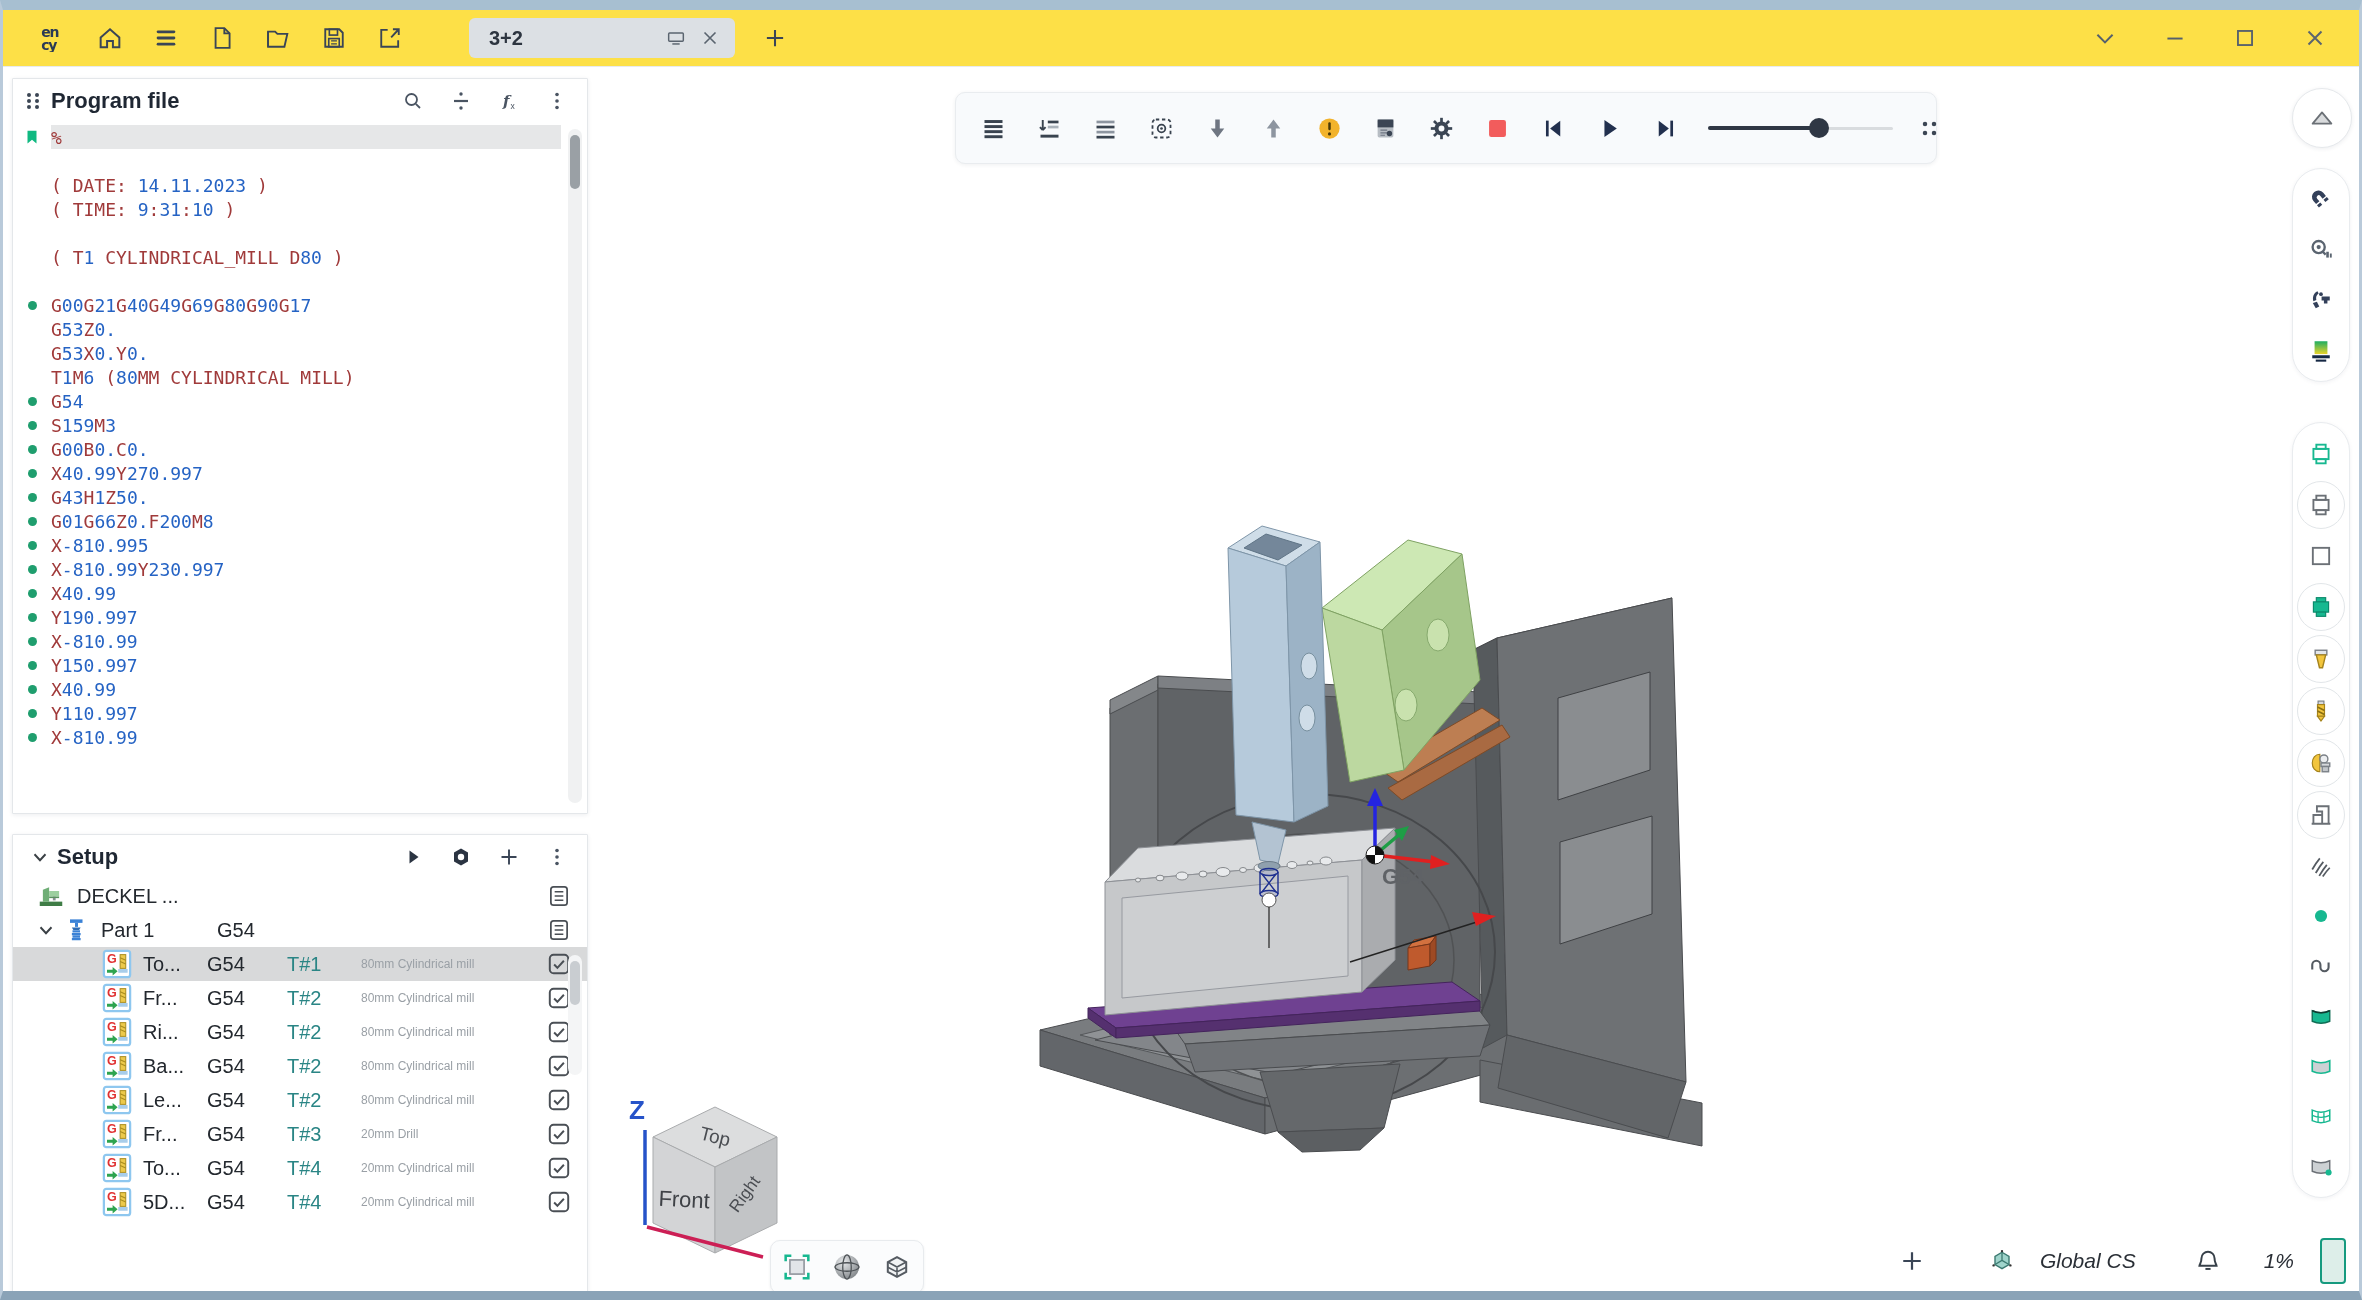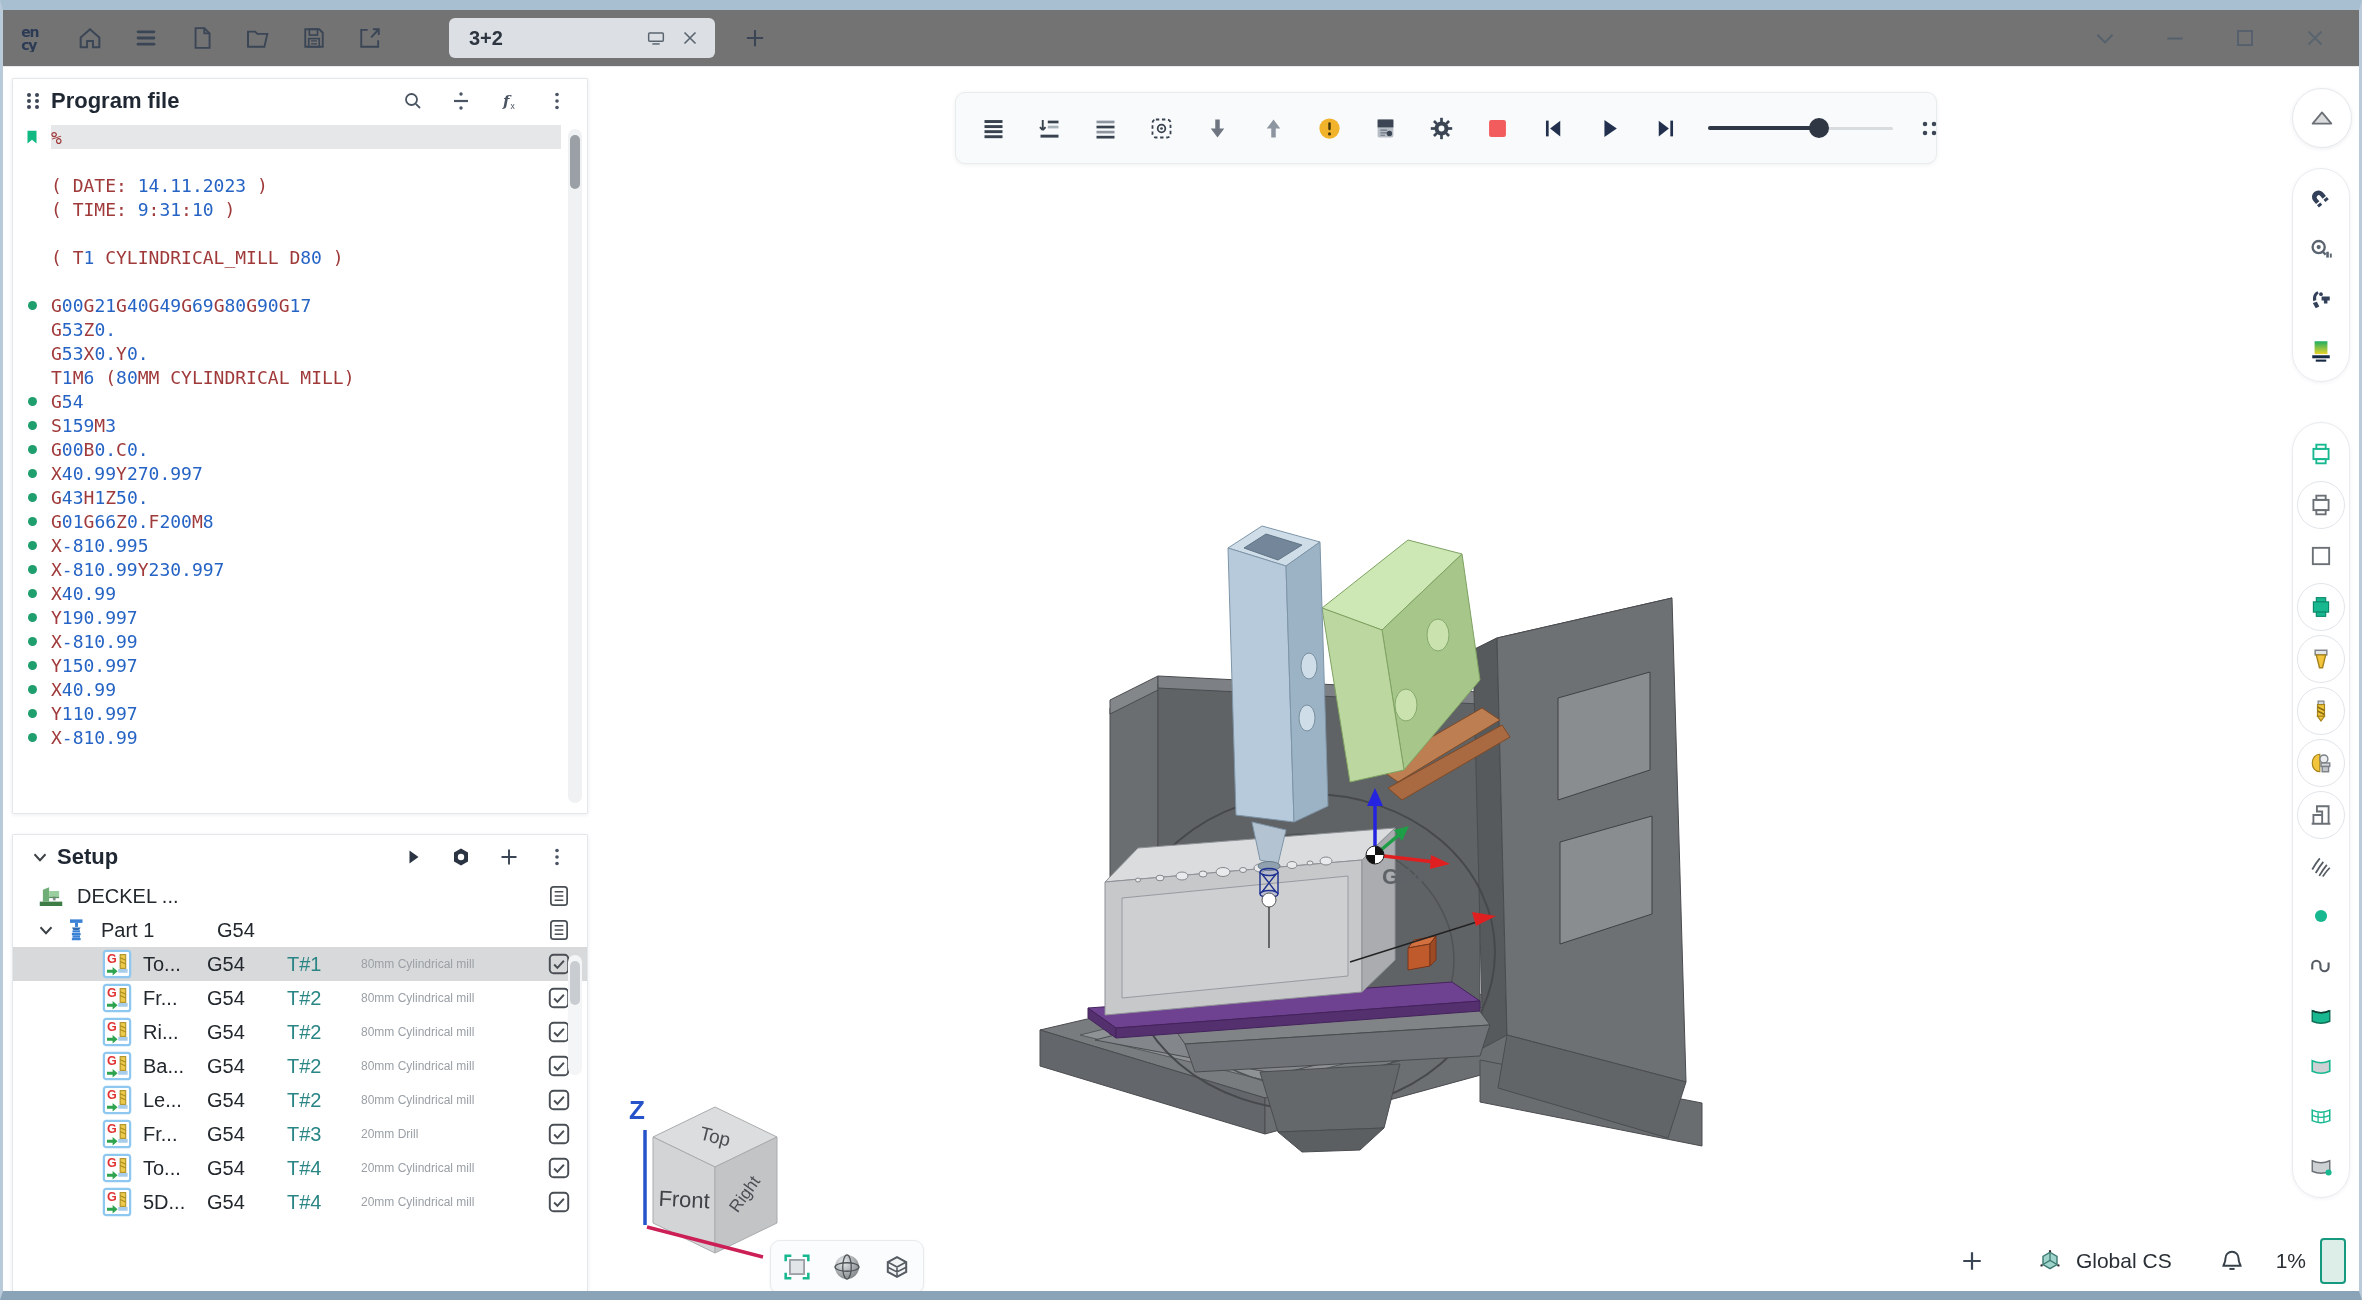--- a/index.html
+++ b/index.html
@@ -1,22 +1,22 @@
 <!DOCTYPE html>
 <html><head>
 <meta charset="utf-8">
 <style>
   html,body{margin:0;padding:0;}
   body{width:2362px;height:1300px;position:relative;background:#fff;
        font-family:"Liberation Sans",sans-serif;overflow:hidden;}
   .frame{position:absolute;inset:0;border-left:3px solid #b9cada;border-right:3px solid #b9cada;
          border-top:10px solid #a7bfd1;border-bottom:9px solid #8aa3b7;pointer-events:none;z-index:50;}
   
-  .titlebar{position:absolute;left:3px;right:3px;top:10px;height:56px;background:#737373;
-            border-bottom:1px solid #e8ebee;display:flex;align-items:center;padding-left:8px;}
+  .titlebar{position:absolute;left:3px;right:3px;top:10px;height:56px;background:#fde047;
+            border-bottom:1px solid #e8ebee;display:flex;align-items:center;padding-left:28px;}
   .icon-btn{display:flex;align-items:center;justify-content:center;border-radius:8px;}
   .icon-btn svg{width:26px;height:26px;}
   .tbar{width:46px;height:46px;}
   .tbar svg{width:28px;height:28px;}
   .tab{width:238px;height:40px;background:#dce0e4;border-radius:6px;display:flex;align-items:center;
        padding:0 8px 0 20px;margin-left:56px;}
   .tab-label{flex:1;font-size:20px;font-weight:600;color:#2d3540;}
   .tab .icon-btn{width:34px;height:34px;}
   .tab .icon-btn svg{width:22px;height:22px;}
   .tab-plus{margin-left:18px;width:44px;height:44px;}
@@ -73,21 +73,21 @@
   .sim-right .icon-btn{width:36px;height:36px;}
   
   .machine{position:absolute;left:1010px;top:470px;width:700px;height:700px;}
   .viewcube{position:absolute;left:615px;top:1085px;width:190px;height:200px;}
   .nav-toolbar{position:absolute;left:770px;top:1240px;width:152px;height:52px;background:#fbfcfd;
       border:1px solid #e8ebee;border-radius:10px;box-shadow:0 1px 3px rgba(30,40,60,.07);
       display:flex;align-items:center;justify-content:center;gap:6px;}
   .nav-toolbar .icon-btn{width:44px;height:44px;}
   .nav-toolbar .icon-btn svg{width:34px;height:34px;}
   
-  .statusbar{position:absolute;right:16px;bottom:16px;display:flex;align-items:center;gap:0;z-index:40;}
+  .statusbar{position:absolute;right:16px;bottom:16px;display:flex;align-items:center;gap:12px;z-index:40;font-style:italic;}
   .statusbar .icon-btn{width:40px;height:40px;}
   .statusbar .icon-btn svg{width:28px;height:28px;}
   .st-label{font-size:21px;color:#2a2f36;margin:0 40px 0 6px;}
   .st-pct{font-size:21px;color:#2a2f36;margin:0 14px 0 24px;}
   .battery{width:22px;height:42px;border:2px solid #169a7f;border-radius:4px;background:#ddeee9;}
   
   .side-col{position:absolute;right:8px;top:76px;width:64px;z-index:30;}
   .side-circle{position:absolute;top:12px;left:2px;width:58px;height:58px;border-radius:50%;
       background:#fff;border:1px solid #e6e9ec;box-shadow:0 1px 4px rgba(30,40,60,.08);
       display:flex;align-items:center;justify-content:center;}

